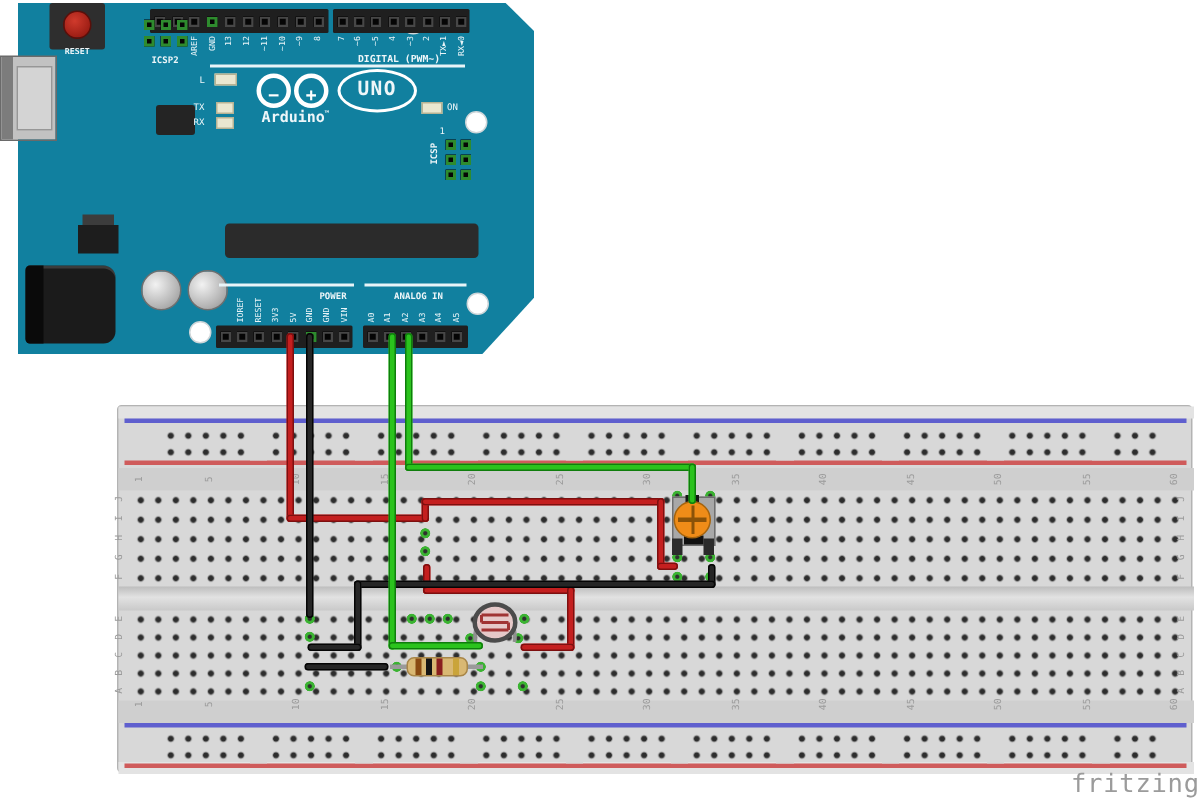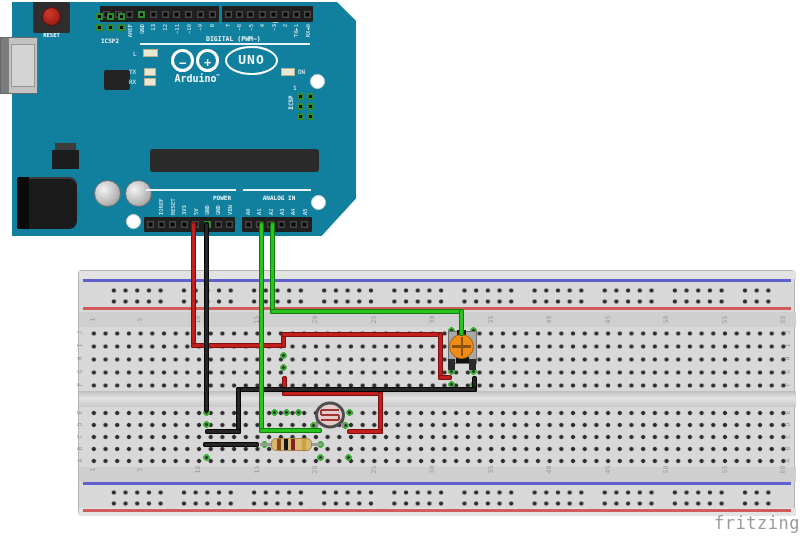--- a/index.html
+++ b/index.html
@@ -202,21 +202,21 @@
     <div class="abs silk smalltext" style="left:133px;top:50px;">L</div>
     <div class="led" style="left:143px;top:49px;width:15px;height:8px;"></div>
     <div class="abs silk smalltext" style="left:129px;top:68px;">TX</div>
     <div class="led" style="left:144px;top:68px;width:12px;height:8px;"></div>
     <div class="abs silk smalltext" style="left:129px;top:78px;">RX</div>
     <div class="led" style="left:144px;top:78px;width:12px;height:8px;"></div>
     <div class="led" style="left:281px;top:68px;width:14px;height:8px;"></div>
     <div class="abs silk smalltext" style="left:298px;top:68px;">ON</div>
 
     <div class="abs" style="left:140px;top:43px;width:170px;height:1.5px;background:#e8f4f8;"></div>
-    <div class="abs silk" style="left:206px;top:34.5px;width:120px;font-size:6.5px;font-weight:bold;">DIGITAL (PWM~)</div>
+    <div class="abs silk" style="left:206px;top:34.5px;width:120px;text-align:center;font-size:6.5px;font-weight:bold;">DIGITAL (PWM~)</div>
     <div class="abs" style="left:146px;top:189px;width:90px;height:1.5px;background:#e8f4f8;"></div>
     <div class="abs" style="left:243px;top:189px;width:68px;height:1.5px;background:#e8f4f8;"></div>
     <div class="abs silk" style="left:202px;top:193.5px;width:40px;text-align:center;font-size:6px;font-weight:bold;">POWER</div>
     <div class="abs silk" style="left:247px;top:193.5px;width:64px;text-align:center;font-size:6px;font-weight:bold;">ANALOG IN</div>
 
     <div class="abs silk" style="left:90px;top:37px;width:40px;text-align:center;font-size:6px;font-weight:bold;">ICSP2</div>
     <div class="abs silk" style="left:275px;top:99px;width:30px;text-align:center;font-size:6px;font-weight:bold;transform:rotate(-90deg);">ICSP</div>
     <div class="abs silk" style="left:293px;top:84px;font-size:6px;">1</div>
 
     <div id="arduino-gen" class="abs" style="left:0;top:0;width:800px;height:540px;">

